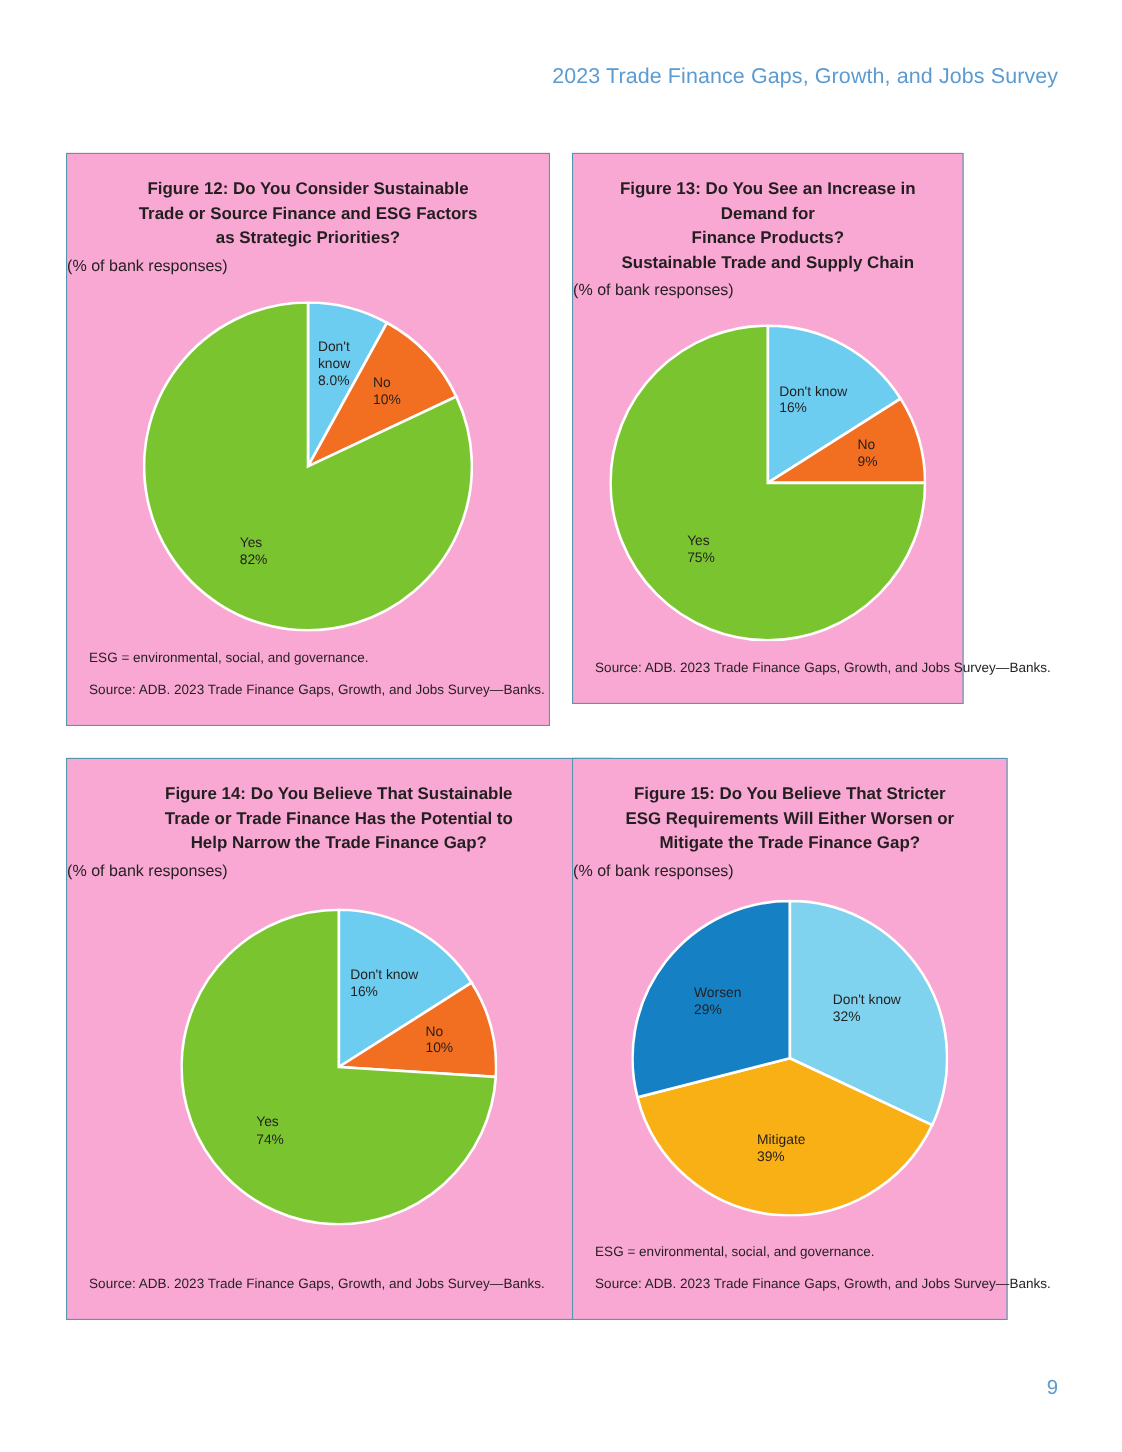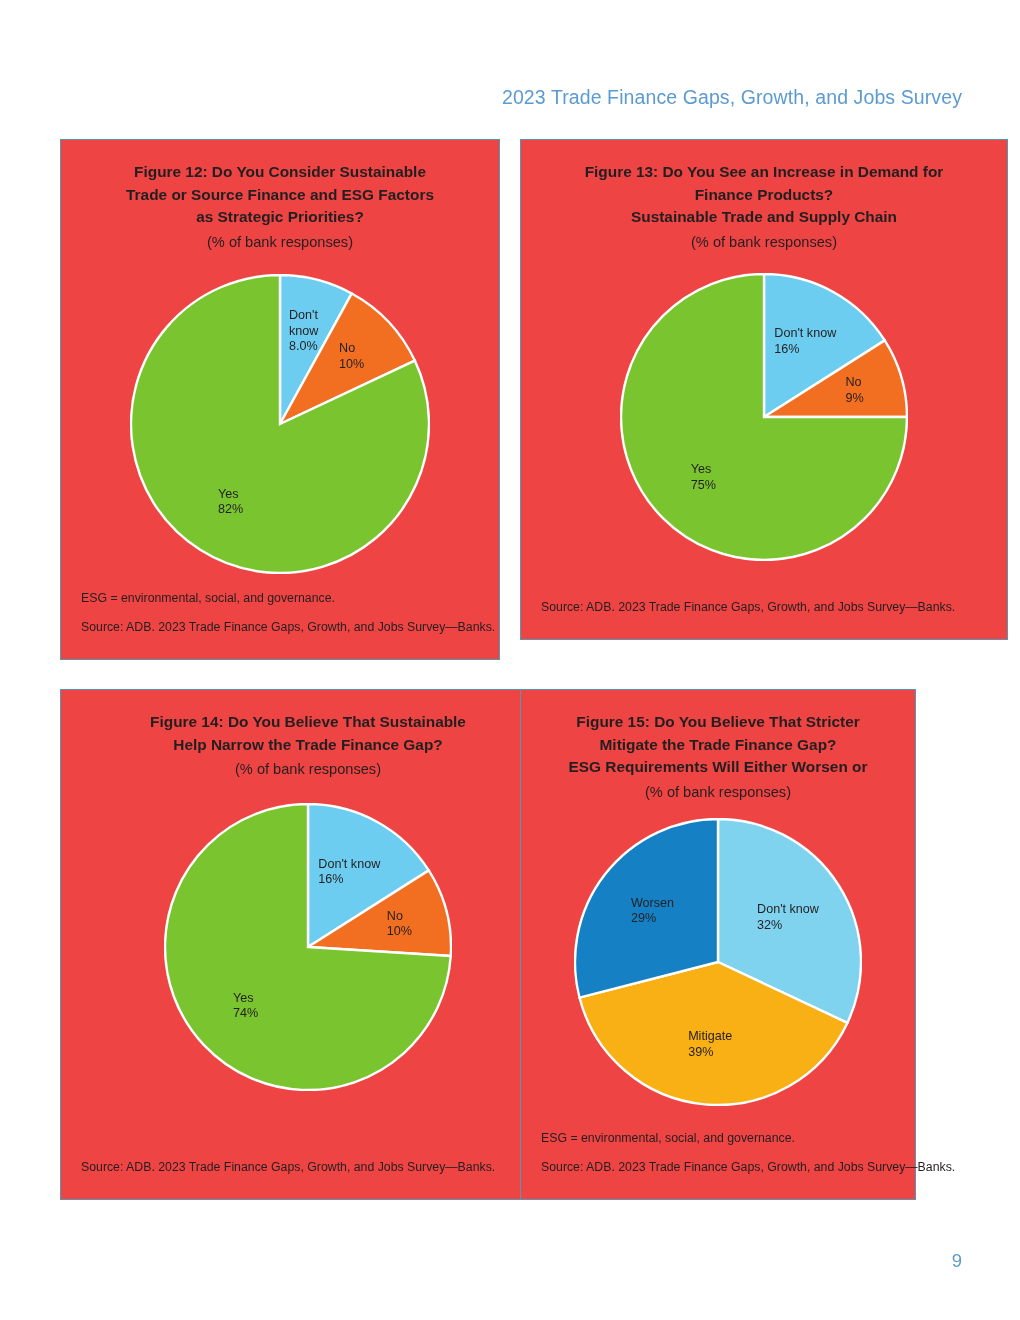--- a/index.html
+++ b/index.html
@@ -19,47 +19,45 @@
   
   .page-header {
     position: absolute;
     top: 58px;
     right: 58px;
     font-size: 19.5px;
     font-weight: 400;
     color: #5b9bd1;
     letter-spacing: 0.1px;
     white-space: nowrap;
-    margin-top: 28px;
   }
 
   
   .fig-box {
     position: absolute;
     box-sizing: border-box;
     border: 1.3px solid #5596b0;
-    background: #ef4444;
+    background: #f9a8d4;
   }
   #fig12 { left: 60px;  top: 139px; width: 440px; height: 521px; }
-  #fig13 { left: 520px; top: 139px; width: 488px; height: 501px; }
+  #fig13 { left: 520px; top: 139px; width: 356px; height: 501px; }
   #fig14 { left: 60px;  top: 689px; width: 496px; height: 511px; }
   #fig15 { left: 520px; top: 689px; width: 396px; height: 511px; }
 
   .fig-title {
     text-align: center;
     font-size: 15.4px;
     font-weight: bold;
     line-height: 22.5px;
     color: #231f20;
     padding: 0 22px;
     margin-top: 21px;
   }
   .fig-title .ln { display: block; }
   .fig-subtitle {
-    text-align: center;
     font-size: 14.6px;
     font-weight: 400;
     color: #231f20;
     margin-top: 3px;
     line-height: 20px;
   }
 
   
   .pie-wrap {
     position: relative;
@@ -155,20 +153,21 @@
 75%</div>
     </div>
   <div class="notes" id="notes13" style="bottom:24px;">
       <div class="note-line">Source: ADB. 2023 Trade Finance Gaps, Growth, and Jobs Survey—Banks.</div>
     </div>
 </div>
 
 <div class="fig-box" id="fig14">
   <div class="fig-title">
     <span class="ln">Figure 14: Do You Believe That Sustainable</span>
+    <span class="ln">Trade or Trade Finance Has the Potential to</span>
     <span class="ln">Help Narrow the Trade Finance Gap?</span>
   </div>
   <div class="fig-subtitle">(% of bank responses)</div>
   <div class="pie-wrap" id="pie14-wrap" style="width:288px;height:288px;margin-top:24px;">
       <svg class="pie-svg" width="288" height="288" viewBox="0 0 288 288">
         <path d="M 144 144 L 144.00 1.00 A 143 143 0 0 1 264.74 67.38 Z" fill="#6dcdf0" stroke="#ffffff" stroke-width="2.4"></path>
         <path d="M 144 144 L 264.74 67.38 A 143 143 0 0 1 286.72 152.98 Z" fill="#f26f21" stroke="#ffffff" stroke-width="2.4"></path>
         <path d="M 144 144 L 286.72 152.98 A 143 143 0 1 1 144.00 1.00 Z" fill="#7ac52f" stroke="#ffffff" stroke-width="2.4"></path>
       </svg>
       <div class="slice-label" style="left: 185.3px; top: 68.8px;">Don't know
@@ -179,22 +178,22 @@
 74%</div>
     </div>
   <div class="notes" id="notes14" style="bottom:24px;">
       <div class="note-line">Source: ADB. 2023 Trade Finance Gaps, Growth, and Jobs Survey—Banks.</div>
     </div>
 </div>
 
 <div class="fig-box" id="fig15">
   <div class="fig-title">
     <span class="ln">Figure 15: Do You Believe That Stricter</span>
+    <span class="ln">ESG Requirements Will Either Worsen or</span>
     <span class="ln">Mitigate the Trade Finance Gap?</span>
-    <span class="ln">ESG Requirements Will Either Worsen or</span>
   </div>
   <div class="fig-subtitle">(% of bank responses)</div>
   <div class="pie-wrap" id="pie15-wrap" style="width:288px;height:288px;margin-top:16px;">
       <svg class="pie-svg" width="288" height="288" viewBox="0 0 288 288">
         <path d="M 144 144 L 144.00 1.00 A 143 143 0 0 1 273.39 204.89 Z" fill="#7fd3ef" stroke="#ffffff" stroke-width="2.4"></path>
         <path d="M 144 144 L 273.39 204.89 A 143 143 0 0 1 5.49 179.56 Z" fill="#f9b014" stroke="#ffffff" stroke-width="2.4"></path>
         <path d="M 144 144 L 5.49 179.56 A 143 143 0 0 1 144.00 1.00 Z" fill="#1581c4" stroke="#ffffff" stroke-width="2.4"></path>
       </svg>
       <div class="slice-label" style="left: 214px; top: 99.6px;">Don't know
 32%</div>

